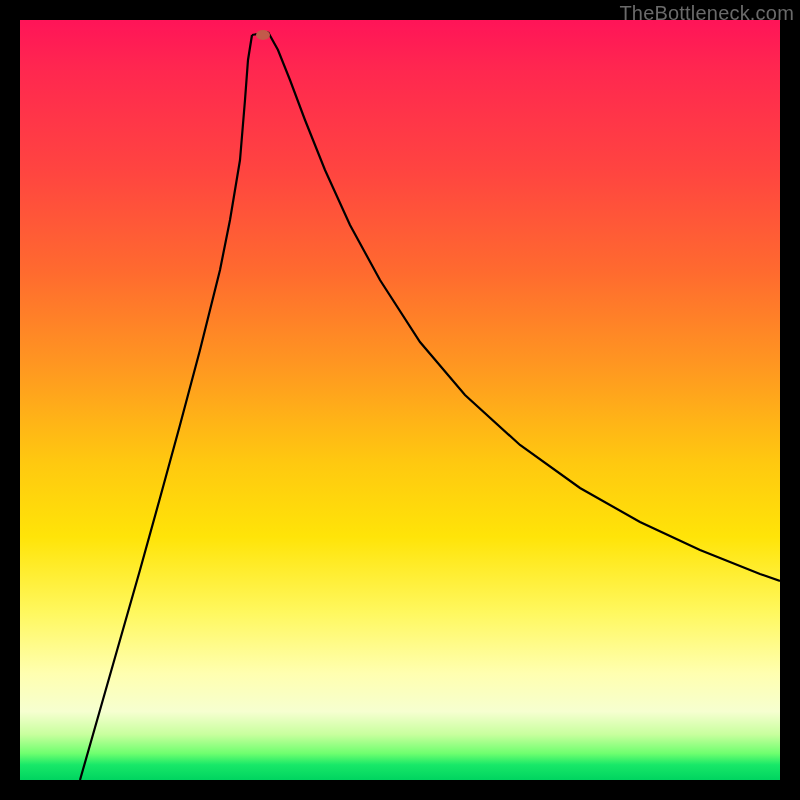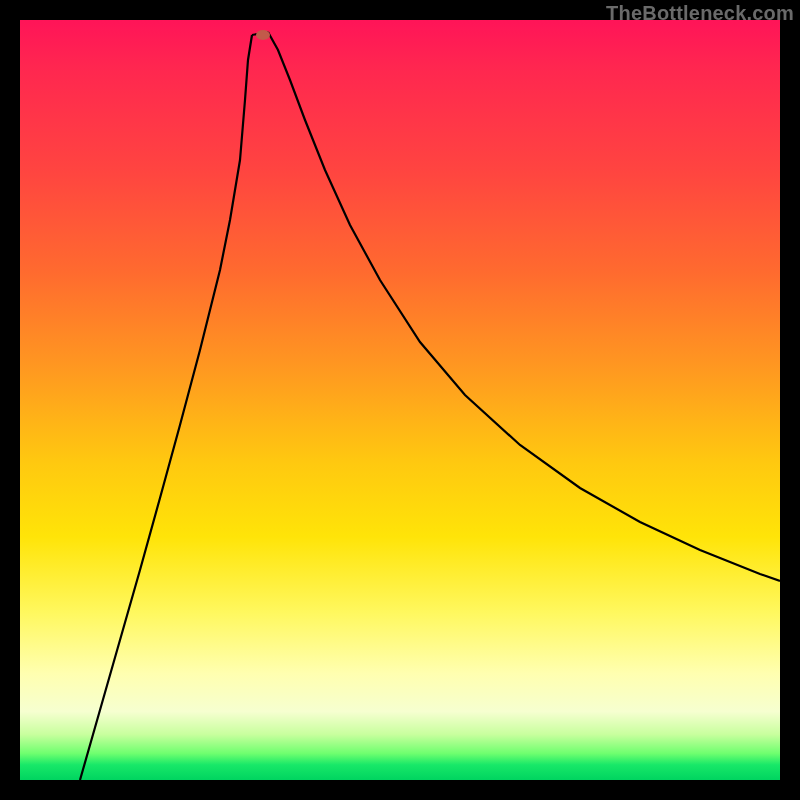--- a/index.html
+++ b/index.html
@@ -57,21 +57,20 @@
     stroke: none;
   }
   .watermark {
     position: absolute;
     top: 2px;
     right: 6px;
     color: #6a6a6a;
     font-size: 20px;
     letter-spacing: 0.2px;
     user-select: none;
-    font-weight: bold;
   }
 </style>
 </head>
 <body>
 
 <div class="watermark">TheBottleneck.com</div>
 
 <div class="frame">
   <div class="gradient"></div>
 

